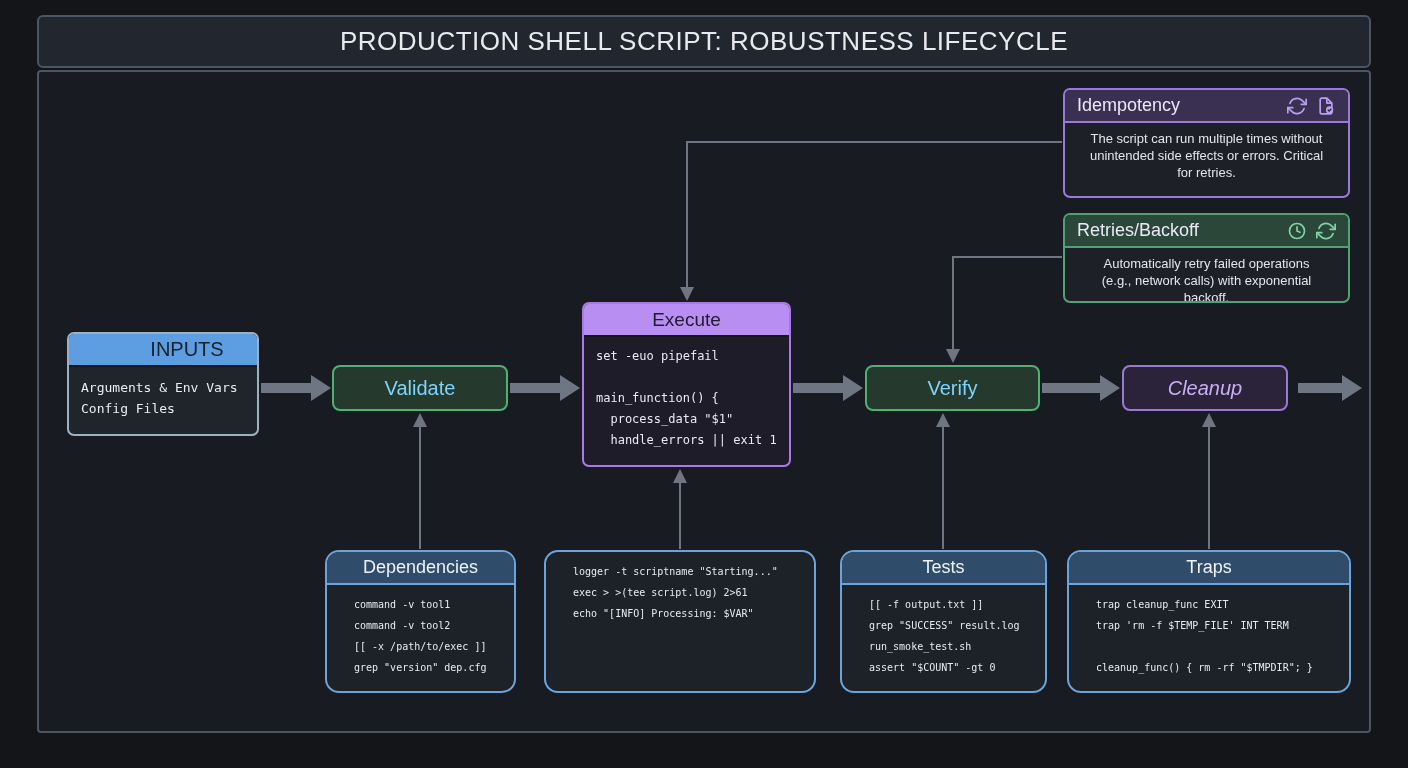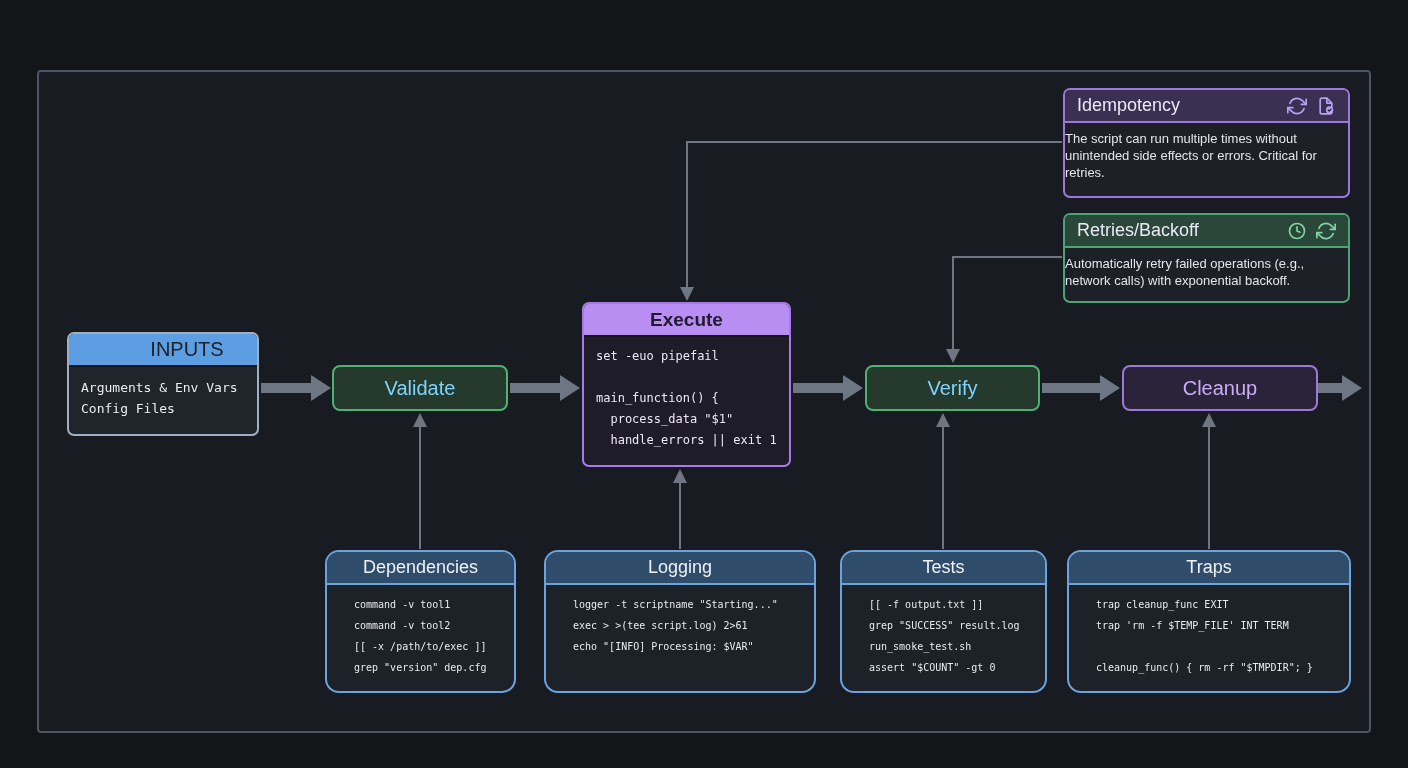--- a/index.html
+++ b/index.html
@@ -27,35 +27,35 @@
   .inputs .node-header span{color:#1b2029;font-size:20px;font-weight:500;}
   .inputs .code{padding:10px 10px 0 12px;font-size:13px;line-height:21px;color:#e9edf2;}
 
   
   .stage{position:absolute;height:46px;border-radius:8px;display:flex;align-items:center;justify-content:center;
          box-sizing:border-box;font-size:20px;}
   .stage.green{border:2px solid #4fb172;background:#25392d;color:#7dd3fc;}
   .stage.purple{border:2px solid #9b79d8;background:#2a2339;color:#c9adf6;}
   .validate{left:332px;top:365px;width:176px;}
   .verify{left:865px;top:365px;width:175px;}
-  .cleanup{left:1122px;top:365px;width:196px;}
+  .cleanup{left:1122px;top:365px;width:166px;font-style:italic;}
 
   
   .execute{left:582px;top:302px;width:209px;height:165px;border:2px solid #a87ae8;background:#1f1c29;}
   .execute .node-header{height:33px;background:#b98ef2;border-bottom:2px solid #14161b;}
-  .execute .node-header span{color:#221a31;font-size:19px;font-weight:700;}
+  .execute .node-header span{color:#221a31;font-size:19px;font-weight:400;}
   .execute .code{padding:9px 6px 0 12px;font-size:12px;line-height:21px;color:#ece8f4;}
 
   
   .callout{position:absolute;left:1063px;width:287px;border-radius:7px;overflow:hidden;box-sizing:border-box;background:#1d2027;}
   .callout .node-header{height:33px;justify-content:flex-start;padding:0 12px;gap:10px;}
   .callout .node-header .c-title{flex:1;font-size:18px;font-weight:500;color:#ece8f8;}
   .callout .icons{display:flex;gap:9px;align-items:center;}
   .callout .icons svg{width:20px;height:20px;display:block;}
-  .callout .c-body{padding:7px 0;color:#e2e6ec;font-size:13px;line-height:17px;}
+  .callout .c-body{padding:7px 24px;color:#e2e6ec;font-size:13px;line-height:17px;text-align:center;}
   .idempotency{top:88px;height:110px;border:2px solid #9b79d8;}
   .idempotency .node-header{background:#3a3052;border-bottom:2px solid #9b79d8;}
   .idempotency .icons{color:#b9a0f2;}
   .retries{top:213px;height:90px;border:2px solid #4fa271;}
   .retries .node-header{background:#2a4739;border-bottom:2px solid #4fa271;}
   .retries .icons{color:#82d4a4;}
 
   
   .practice{position:absolute;top:550px;height:143px;border:2px solid #6ba4dd;border-radius:14px;
             overflow:hidden;box-sizing:border-box;background:#1d2128;}
@@ -67,20 +67,23 @@
   .p-tests{left:840px;width:207px;}
   .p-traps{left:1067px;width:284px;}
 </style>
 </head>
 <body>
 
 <div class="canvas">
 
   <div class="content-panel"></div>
 
+  <div class="title-bar">
+    <span>PRODUCTION SHELL SCRIPT: ROBUSTNESS LIFECYCLE</span>
+  </div>
 
   <svg class="connectors" viewBox="0 0 1408 768">
 
     <polygon class="thick-arrow" points="261,383 311,383 311,375 331,388 311,401 311,393 261,393"></polygon>
     <polygon class="thick-arrow" points="510,383 560,383 560,375 580,388 560,401 560,393 510,393"></polygon>
     <polygon class="thick-arrow" points="793,383 843,383 843,375 863,388 843,401 843,393 793,393"></polygon>
     <polygon class="thick-arrow" points="1042,383 1100,383 1100,375 1120,388 1100,401 1100,393 1042,393"></polygon>
     <polygon class="thick-arrow" points="1298,383 1342,383 1342,375 1362,388 1342,401 1342,393 1298,393"></polygon>
 
     <line class="conn-line" x1="420" y1="549" x2="420" y2="426"></line>
@@ -171,23 +174,20 @@
     <div class="node-header">
       <span>Dependencies</span>
     </div>
     <pre class="code">command -v tool1
 command -v tool2
 [[ -x /path/to/exec ]]
 grep "version" dep.cfg</pre>
   </div>
 
   <div class="practice p-log">
-    <div class="node-header">
-      <span>Logging</span>
-    </div>
     <pre class="code">logger -t scriptname "Starting..."
 exec &gt; &gt;(tee script.log) 2&gt;61
 echo "[INFO] Processing: $VAR"</pre>
   </div>
 
   <div class="practice p-tests">
     <div class="node-header">
       <span>Tests</span>
     </div>
     <pre class="code">[[ -f output.txt ]]

